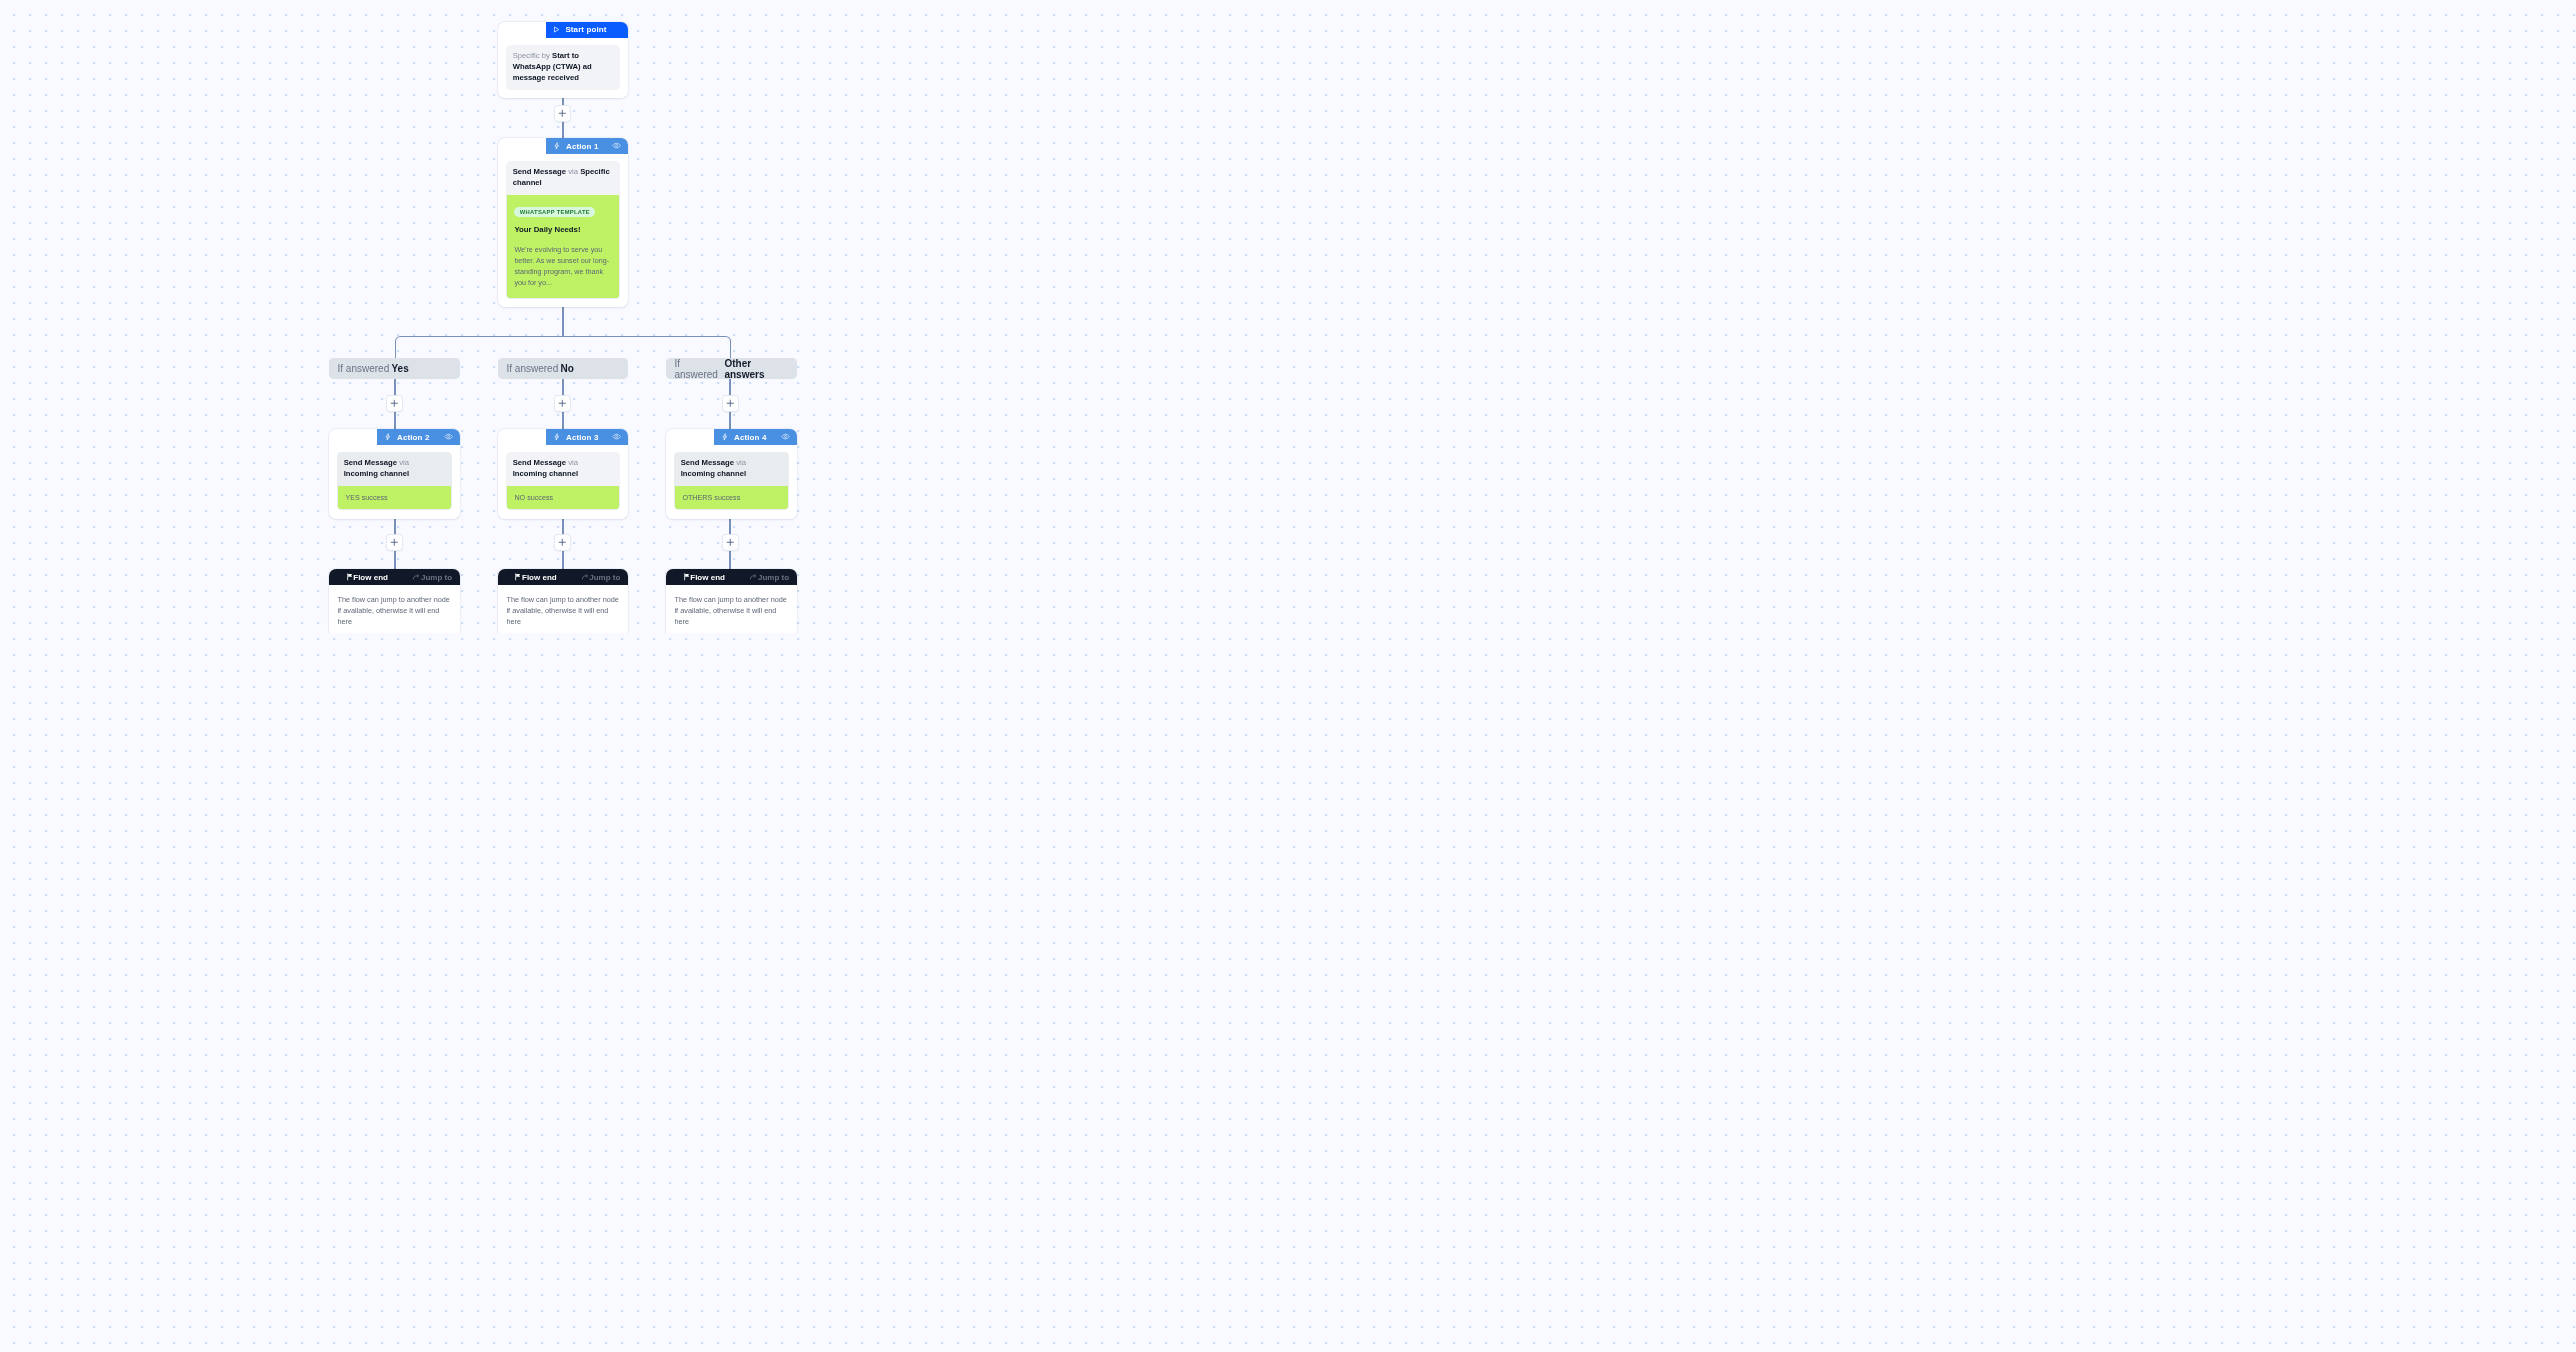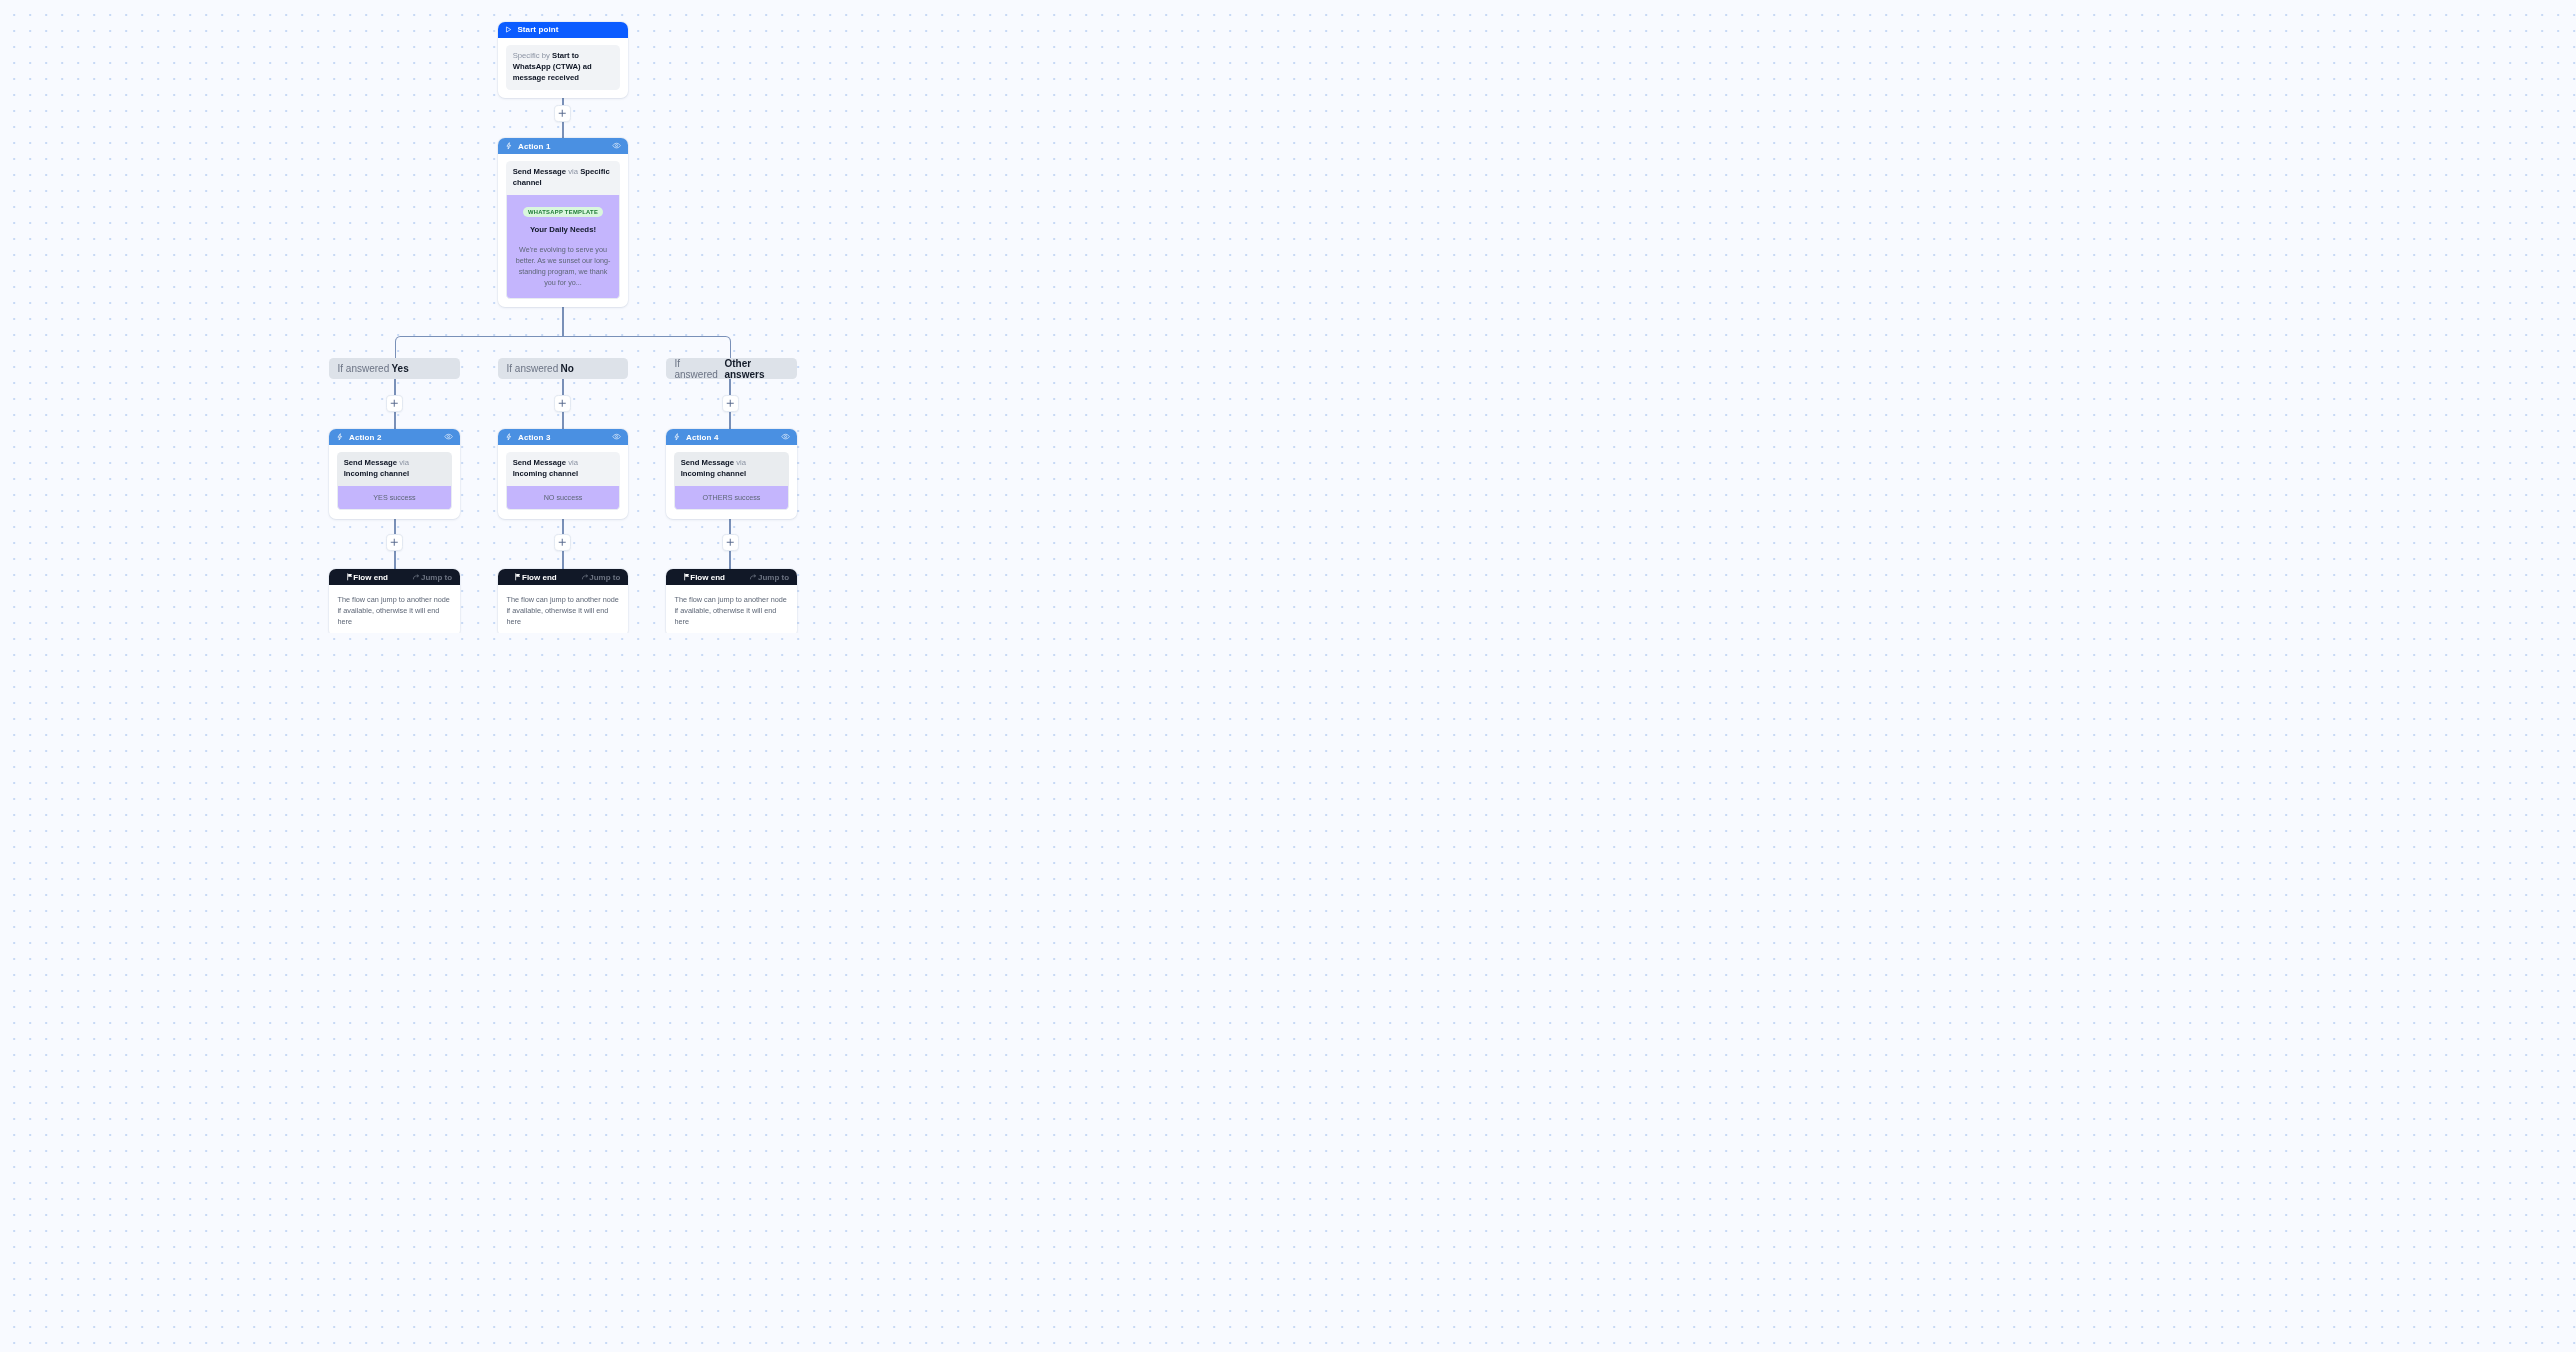--- a/index.html
+++ b/index.html
@@ -62,20 +62,21 @@
   .node-header {
     height: 16px;
     display: flex;
     align-items: center;
     padding: 0 7px;
     gap: 5.4px;
     color: #ffffff;
     font-size: 8px;
     font-weight: bold;
     letter-spacing: 0.1px;
+    margin-left: 48px;
   }
   .node-header .hdr-title { flex: 1; }
   .node-header svg { display: block; flex: none; }
 
   .hdr-start  { background: #0b5cff; }
   .hdr-action { background: #4a90e2; }
 
   .eye-btn { display: flex; align-items: center; cursor: pointer; opacity: .95; }
 
   .node-body { padding: 7px 7.7px 8.5px; }
@@ -94,22 +95,21 @@
 
   .summary-strip.tight { border-radius: 4.6px 4.6px 0 0; }
   .summary-strip.sel { background: #e9ecef; }
 
   
   .msg-panel {
     border: 0.8px solid #e8ecf1;
     border-top: none;
     border-radius: 0 0 4.6px 4.6px;
     padding: 7.7px 7.7px 9.2px;
-    background: #c4b5fd;
-    text-align: center;
+    background: #bef264;
   }
   .msg-panel.plain { padding: 7px 7.7px; }
 
   .badge {
     display: inline-block;
     background: #d9f7dd;
     color: #1b7a33;
     font-size: 5.8px;
     font-weight: bold;
     letter-spacing: 0.3px;

